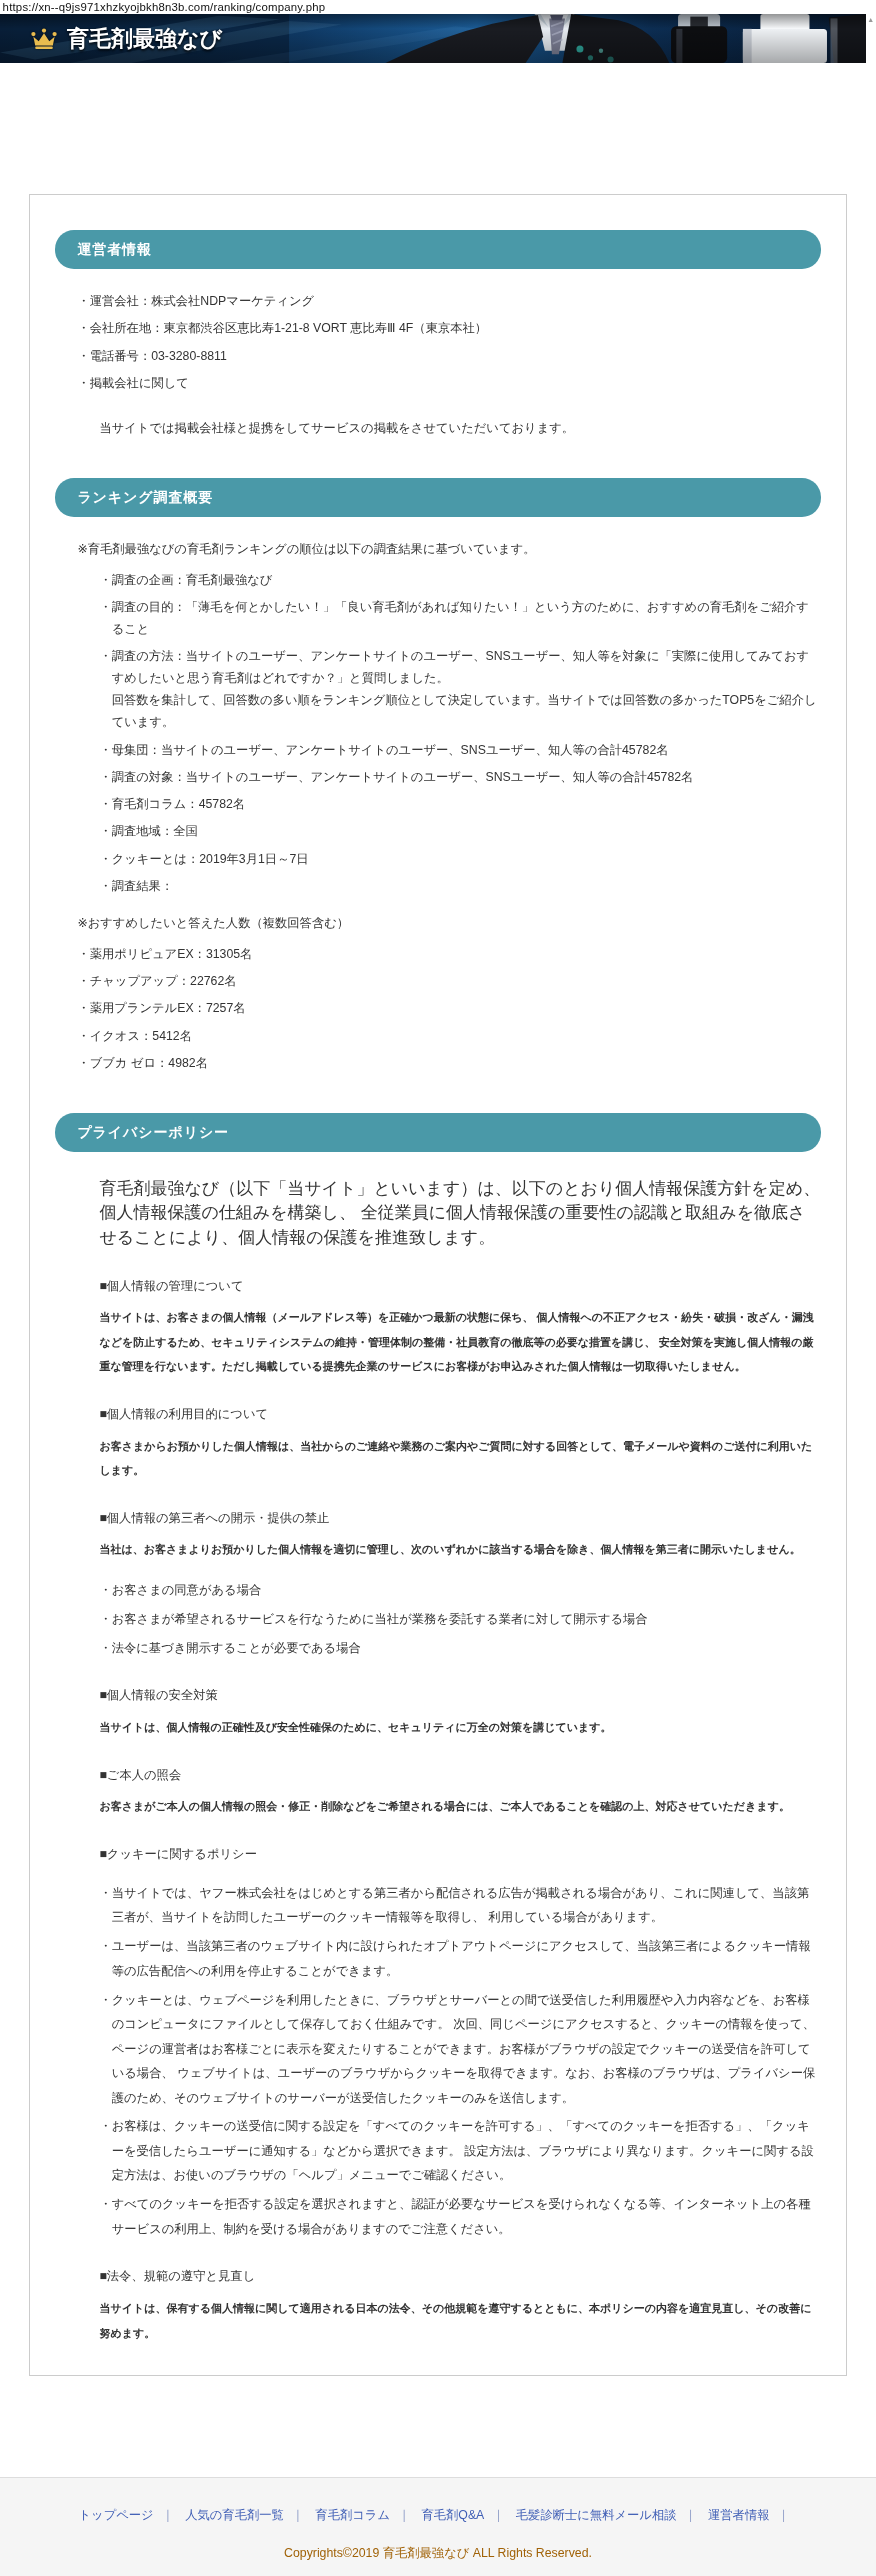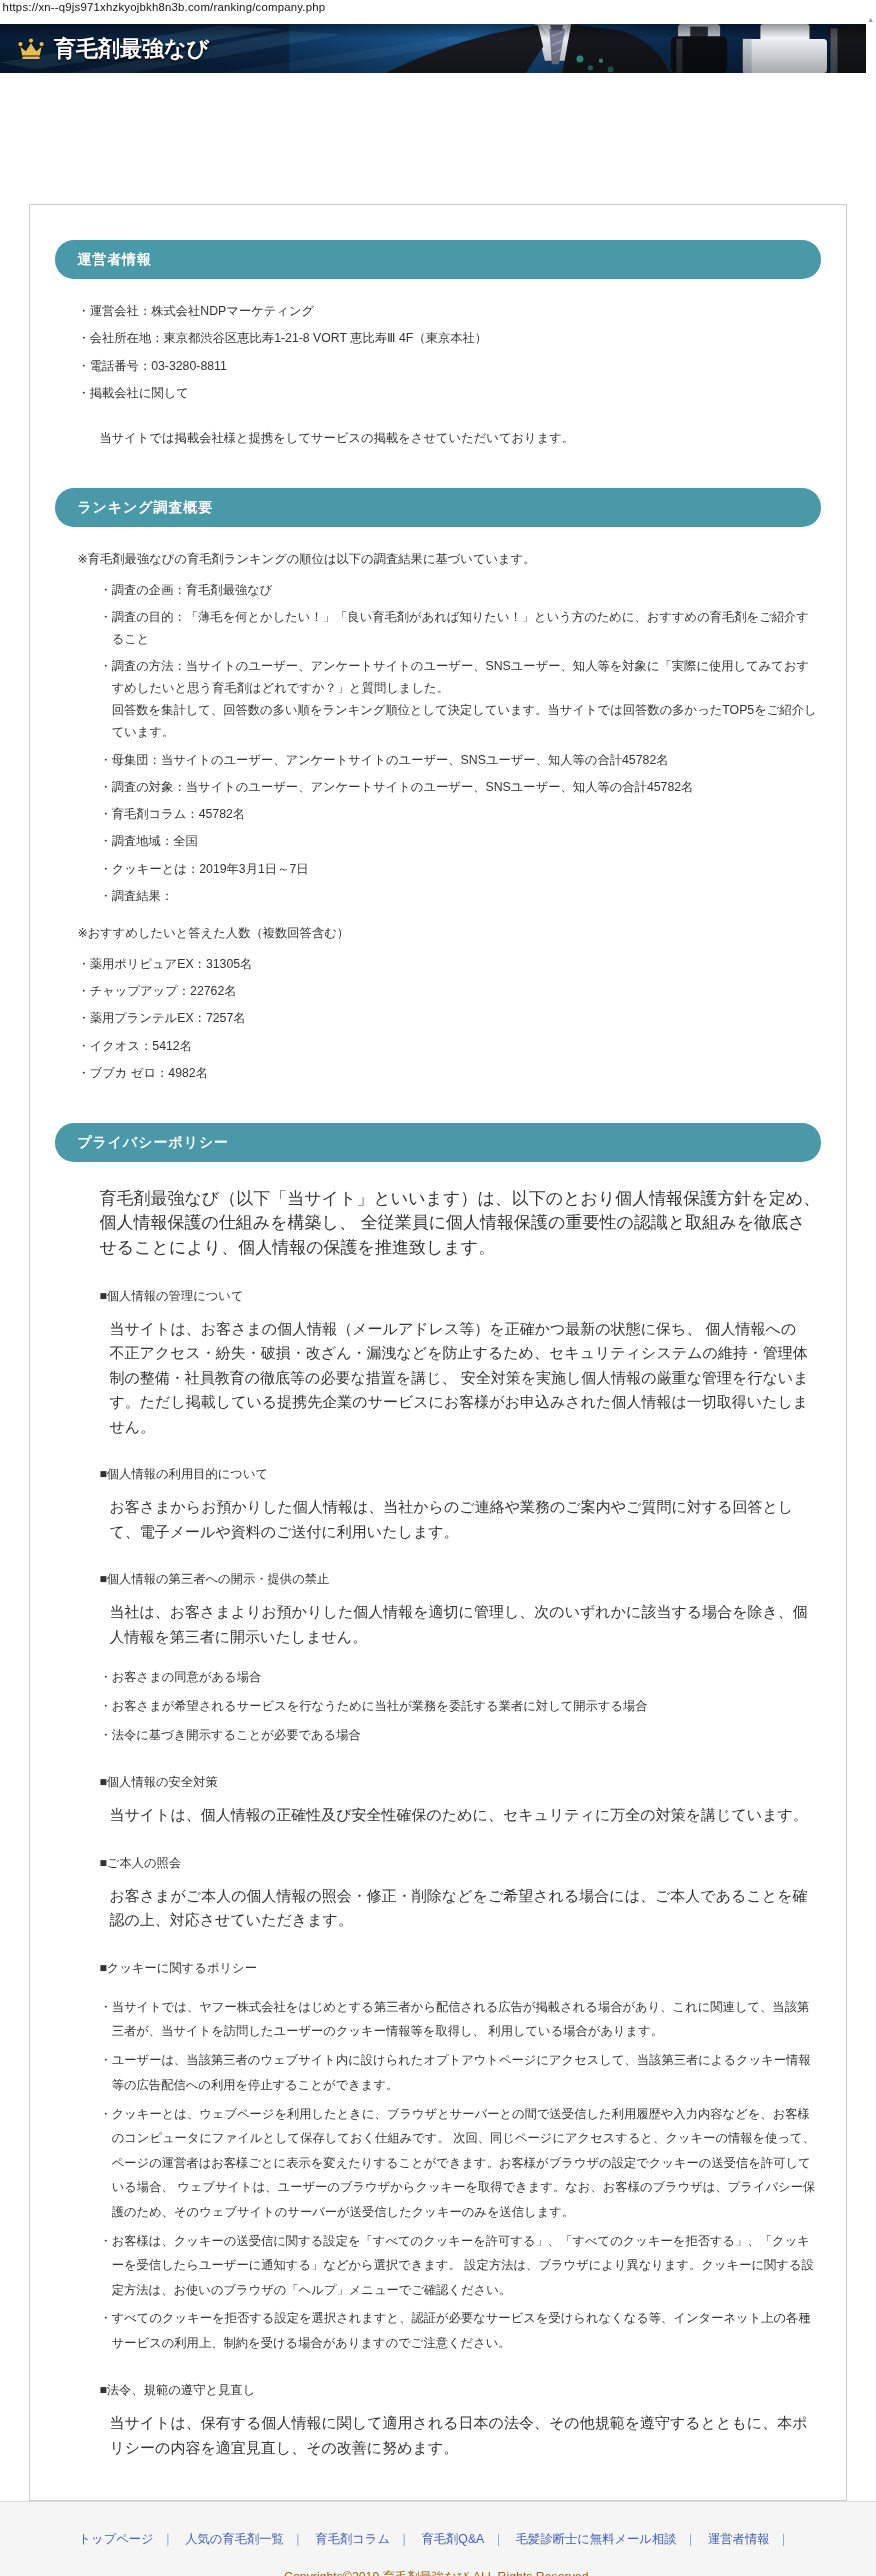--- a/index.html
+++ b/index.html
@@ -6,26 +6,26 @@
   html,body { margin:0; padding:0; }
   body {
     width:876px;
     font-family:"Liberation Sans","DejaVu Sans",sans-serif;
     color:var(--text,#333);
     background:#fff;
   }
   .page { width:876px; min-height:2576px; display:flex; flex-direction:column; position:relative; }
 
   
-  .url-row { height:24px; padding:0.9px 0 0 2.6px; font-size:11.4px; line-height:12.3px; color:#111; letter-spacing:0.2px; }
+  .url-row { height:14px; padding:0.9px 0 0 2.6px; font-size:11.4px; line-height:12.3px; color:#111; letter-spacing:0.2px; }
 
   
   .banner { position:relative; height:49px; margin-right:9.6px; overflow:hidden; background:#0a2746; }
   .banner-art { position:absolute; inset:0; width:100%; height:100%; display:block; }
-  .banner-title { position:absolute; left:16px; top:50%; transform:translateY(-50%);
+  .banner-title { position:absolute; left:29px; top:50%; transform:translateY(-50%);
     display:flex; align-items:center; gap:8px; color:#fff; font-size:22px; font-weight:bold;
     text-shadow:0 1.8px 2.6px rgba(0,0,0,.75), 0 0 1.8px rgba(0,0,0,.5); white-space:nowrap; }
   .crown { width:30px; height:23px; flex:0 0 auto; filter:drop-shadow(0 0.9px 0.9px rgba(0,0,0,.6)); }
   .scroll-up { position:absolute; top:16px; right:1.8px; font-size:7px; color:#999; line-height:7px; cursor:default; }
 
   
   .card { margin:131px 29px 0 29px; background:#fff; border:0.9px solid #ccc; padding:35px 25.4px 30px 25.4px; }
   .sec { margin:0 0 39px 0; }
   .sec:last-child { margin-bottom:0; }
   .bar { height:39px; line-height:39px; border-radius:19px; background:var(--accent-teal,#4a99a8);
@@ -34,21 +34,21 @@
   ul.plain { list-style:none; margin:21px 0 0 22px; padding:0; }
   ul.plain li { font-size:12.3px; line-height:22px; margin:0 0 5.3px 0; padding-left:12.3px; text-indent:-12.3px; white-space:pre-line; }
   .para { font-size:12.3px; line-height:22px; margin:23px 0 0 44px; }
   .note { font-size:12.3px; line-height:22px; margin:21px 0 8.8px 22px; }
   .note.gap { margin-top:15px; }
 
   .intro { font-size:17px; line-height:24.5px; margin:24.5px 0 24.5px 44px; }
   .pblock { margin:0 0 24px 44px; }
   .pblock:last-child { margin-bottom:0; }
   .phead { font-size:12.3px; line-height:22px; margin:0 0 8.8px 0; }
-  .pbody { font-size:15px; line-height:24.5px; margin:10px; }
+  .pbody { font-size:11px; line-height:24.5px; margin:0;font-weight:bold; }
   ul.plist { list-style:none; margin:16px 0 0 0; padding:0; }
   ul.plist li { font-size:12.3px; line-height:24.5px; margin:0 0 4.4px 0; padding-left:12.3px; text-indent:-12.3px; white-space:pre-line; }
 
   
   .footer { margin-top:auto; background:var(--footer-bg,#f5f5f5); border-top:0.9px solid #ddd;
     text-align:center; padding:26px 0 14px 0; }
   .fnav { font-size:12.3px; line-height:22px; }
   .flink { color:var(--link-blue,#3f5eb5); text-decoration:none; cursor:pointer; }
   .fsep { color:#7f8fc0; margin:0 8px; }
   .copyright { margin-top:19px; font-size:12.3px; color:#a16207; }

